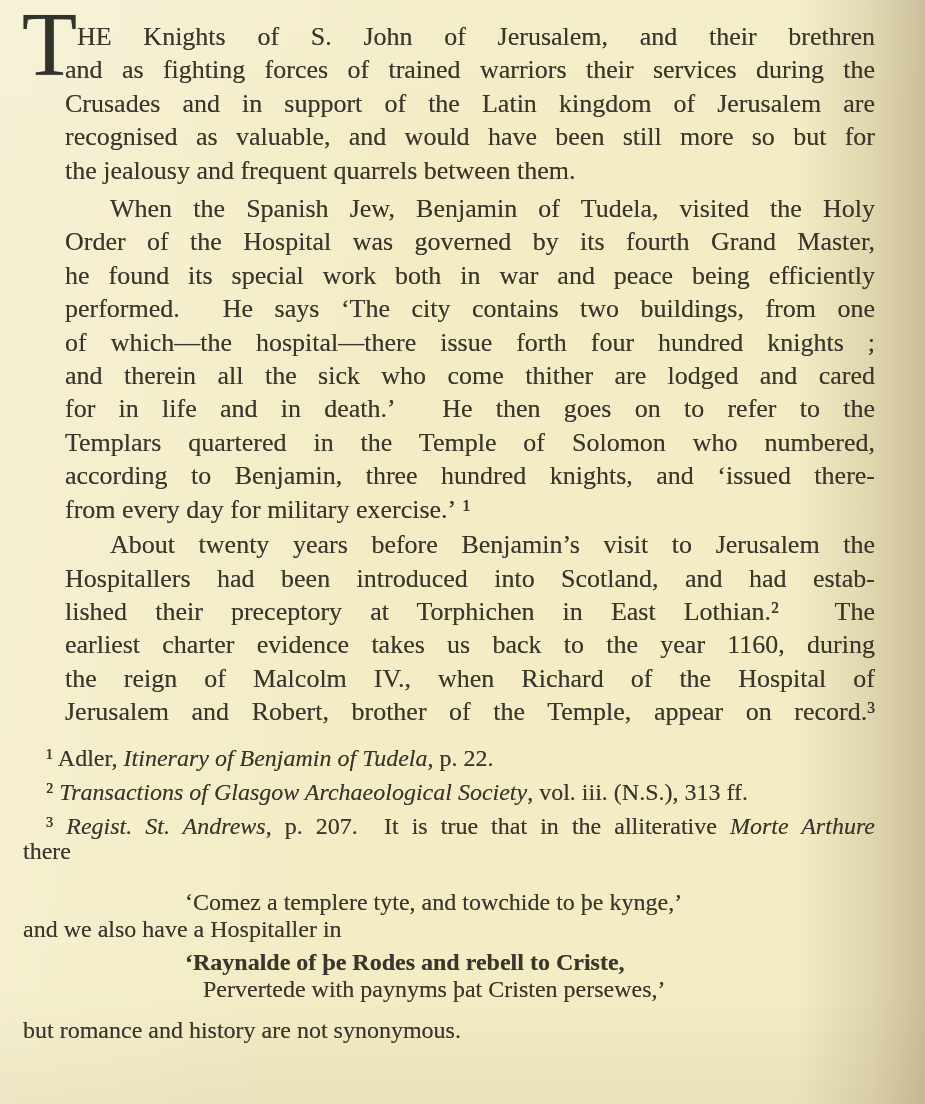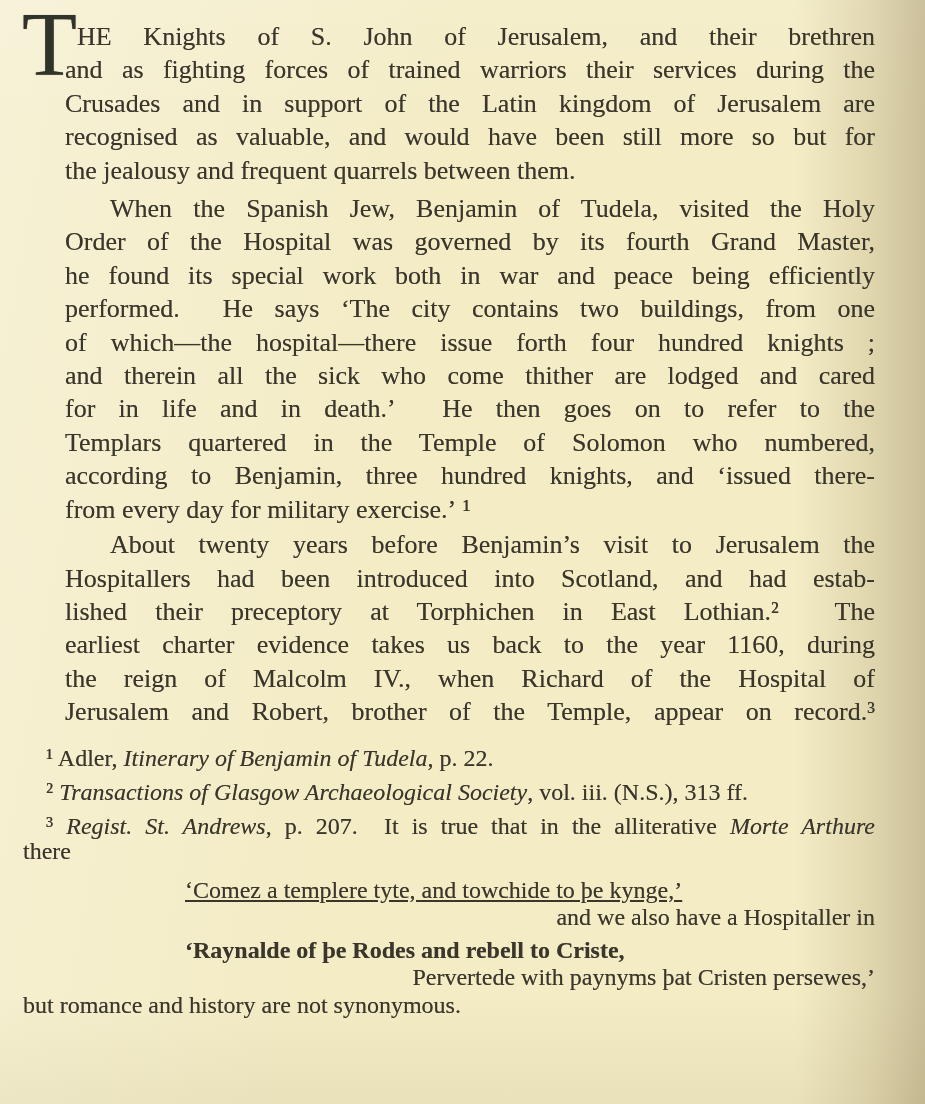--- a/index.html
+++ b/index.html
@@ -53,24 +53,24 @@
     width:852px;
     font-size:24px;
     line-height:25px;
   }
   .fnline{margin:0;}
   .fnp{margin-bottom:9px;}
   .fn-indent{text-indent:23px;}
   .it{font-style:italic;}
   .verse{padding-left:162px;}
   .verse2{padding-left:180px;}
-  .mt10{margin-top:14px;text-decoration:underline;}
+  .mt10{margin-top:26px;}
   .mt8{margin-top:8px;font-weight:bold;}
-  .mt2{margin-top:2px;text-align:right;}
-  .mt5{margin-top:3px;}
+  .mt2{margin-top:2px;}
+  .mt5{margin-top:16px;}
 </style>
 </head>
 <body>
 
 <div class="page">
   <div class="textblock">
 
     <div class="para p1">
       <span class="dropcap">T</span>
       <div class="bline jl dc-ind">HE Knights of S. John of Jerusalem, and their brethren</div>

